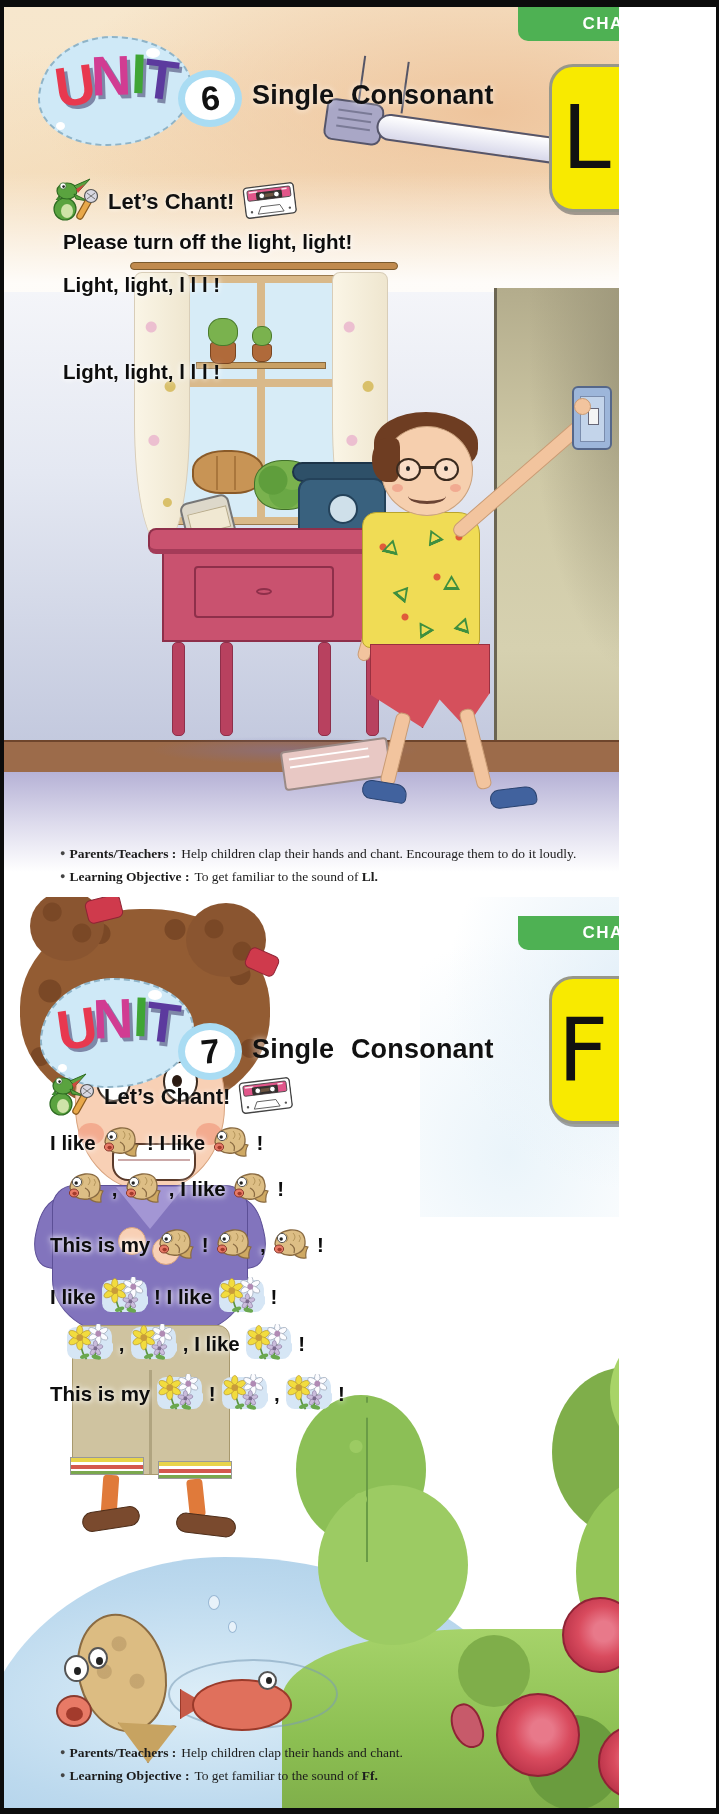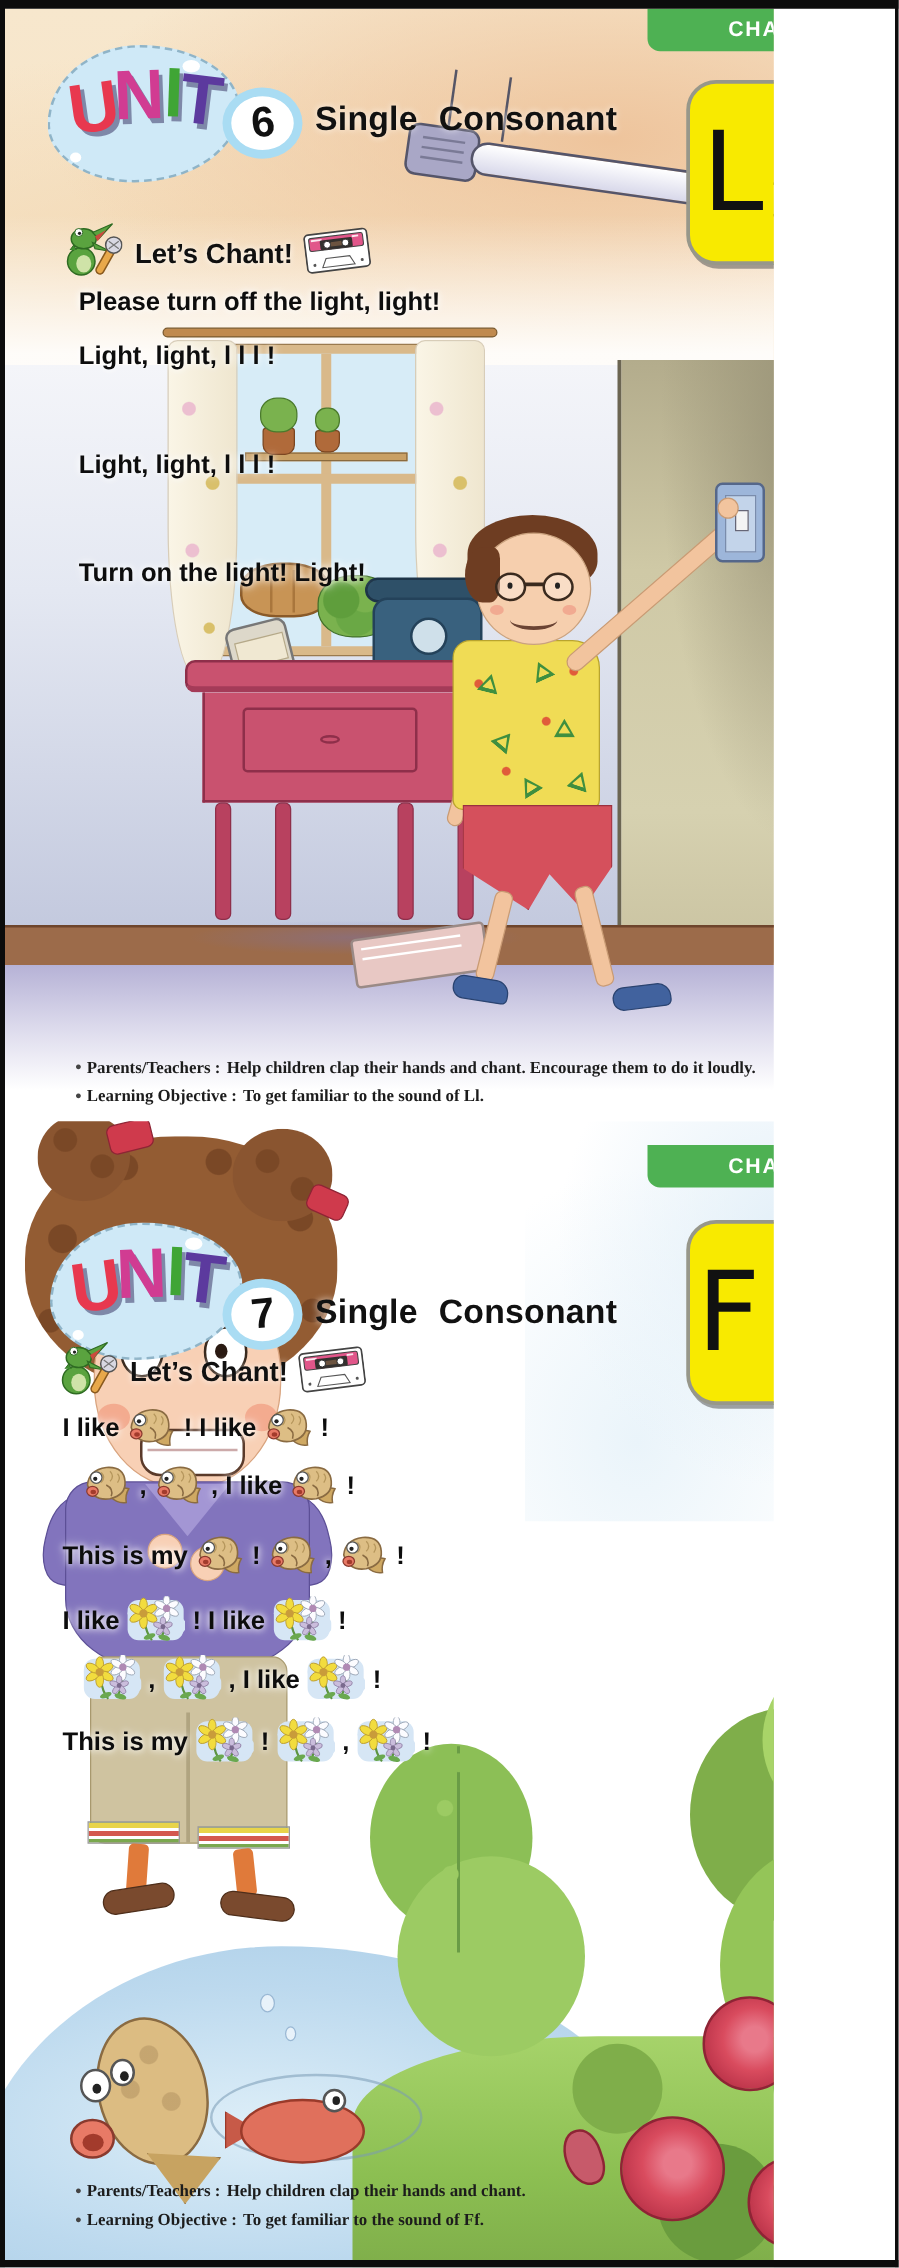--- a/index.html
+++ b/index.html
@@ -46,21 +46,21 @@
   .chant-head .hd{font-size:22px;font-weight:bold;color:#101010;text-shadow:0 0 5px rgba(255,255,255,.9);}
   .cassette{display:inline-block;transform:rotate(-7deg);}
 
   
   .chant-line{position:absolute;display:flex;align-items:center;white-space:pre;z-index:24;
               font-size:20.5px;font-weight:bold;color:#0d0d0d;
               text-shadow:0 0 5px rgba(255,255,255,.95),0 0 9px rgba(255,255,255,.8);}
   .chant-icon{display:inline-flex;align-items:center;}
 
   
-  .footer{position:absolute;z-index:30;font-family:"Liberation Serif",serif;font-size:13.5px;color:#1c1c1c;font-weight:bold;}
+  .footer{position:absolute;z-index:30;font-family:"Liberation Serif",serif;font-size:13.5px;color:#1c1c1c;}
   .foot-line{margin-bottom:7px;line-height:1.2;}
   .foot-line .bullet{font-size:9px;vertical-align:2px;color:#444;margin-right:4px;}
   .foot-line b{margin-right:5px;}
   .fl-indent{margin-left:96px;}
   .page-num{position:absolute;font-weight:normal;font-size:15px;color:#0c4a6e;z-index:30;}
   .num-dash{position:absolute;width:22px;height:2.5px;background:#111;z-index:30;}
 
   
   .il{position:absolute;}
   #p1-wash{left:4px;top:7px;width:712px;height:300px;
@@ -405,21 +405,20 @@
         <rect x="25" y="10.5" width="10" height="4" fill="#6b5340"></rect>
         <path d="M19 25 h22 l4 8 h-30 Z" fill="none" stroke="#555" stroke-width="1"></path>
         <circle cx="8" cy="30" r="1.4" fill="#555"></circle>
             <circle cx="52" cy="30" r="1.4" fill="#555"></circle>
       </svg></span>
     </div>
 
     <div class="chant-line" style="left:63px;top:230px;">Please turn off the light, light!</div>
     <div class="chant-line" style="left:63px;top:273px;">Light, light, l l l !</div>
     <div class="chant-line" style="left:63px;top:360px;">Light, light, l l l !</div>
-    <div class="chant-line" style="left:63px;top:447px;">Turn on the light! Light!</div>
 
     <div class="footer" style="left:60px;top:846px;width:560px;">
       <div class="foot-line">
         <span class="bullet">●</span><b>Parents/Teachers :</b><span>Help children clap their hands and chant. Encourage them to do it loudly.</span>
       </div>
       <div class="foot-line">
         <span class="bullet">●</span><b>Learning Objective :</b><span>To get familiar to the sound of </span><b>Ll.</b>
       </div>
     </div>
     <div class="num-dash" style="left:648px;top:859px;"></div>

